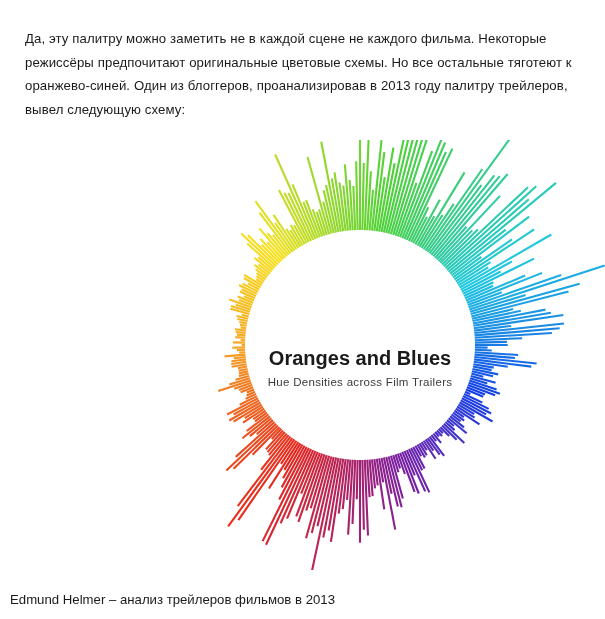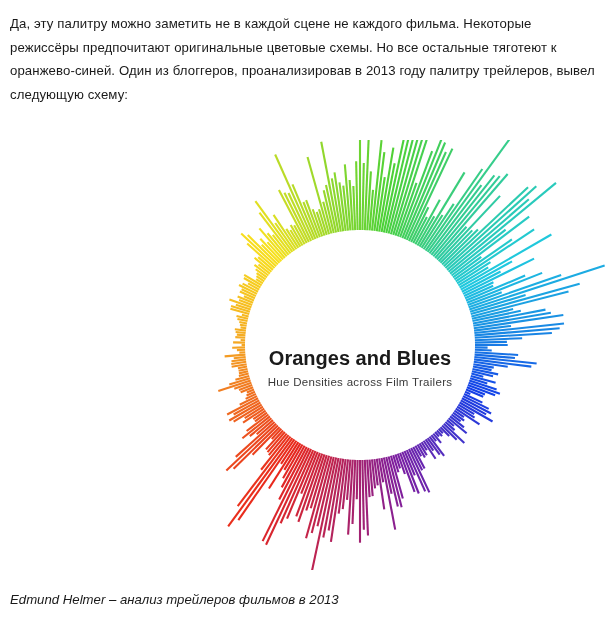--- a/index.html
+++ b/index.html
@@ -24,29 +24,28 @@
     position: absolute;
     left: 10px;
     top: 12px;
     width: 586px;
     font-size: 13.2px;
     line-height: 23.5px;
     color: #1a1a1a;
     letter-spacing: 0.1px;
   }
   .intro p {
-    margin: 0;
+    margin: 15px;
   }
   .caption {
     position: absolute;
     left: 10px;
     top: 592px;
     width: 586px;
     font-size: 13.2px;
-    font-style: italic;
     color: #1a1a1a;
   }
   .figure {
     position: absolute;
     left: 0px;
     top: 140px;
     width: 605px;
     height: 430px;
     text-align: right;
   }

